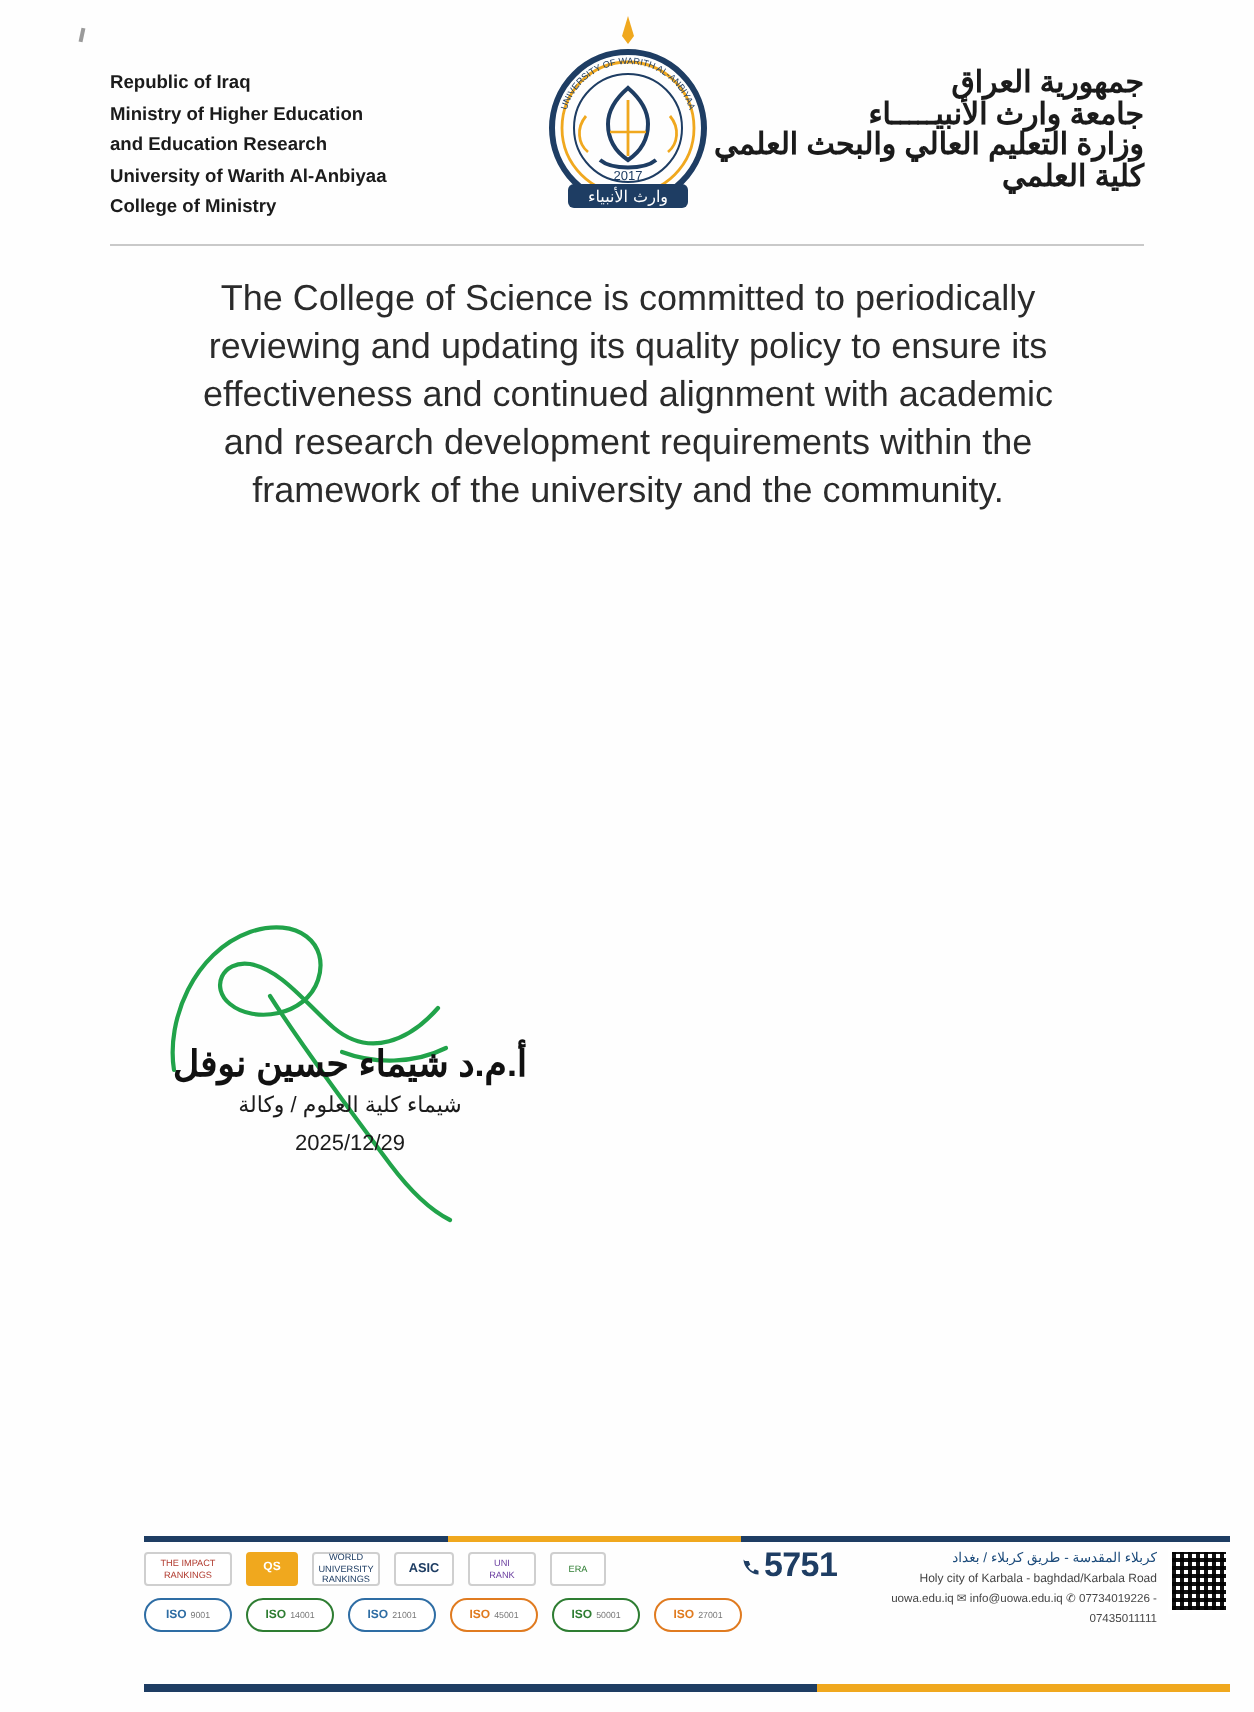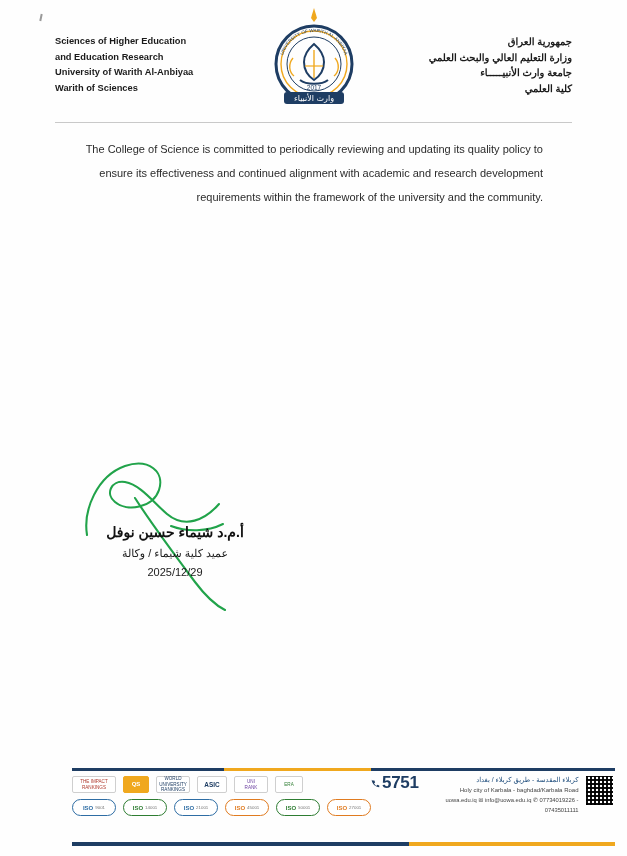--- a/index.html
+++ b/index.html
@@ -29,21 +29,21 @@
   }
   .hdr-left {
     font-size: 9.3px;
     line-height: 15.5px;
     color: #1b1b1b;
     font-weight: bold;
     width: 200px;
   }
   .hdr-left div { white-space: nowrap; }
   .hdr-right {
-    font-size: 10px;
+    font-size: 15px;
     line-height: 15.5px;
     color: #1b1b1b;
     font-weight: bold;
     width: 200px;
     direction: rtl;
   }
   .hdr-right div { white-space: nowrap; }
 
   
   .logo-wrap {
@@ -64,37 +64,37 @@
     height: 1px;
     background: #c9c9c9;
   }
 
   
   .body-text {
     position: absolute;
     top: 137px;
     left: 85px;
     width: 458px;
-    font-size: 11px;
+    font-size: 18px;
     line-height: 24px;
     color: #2b2b2b;
-    text-align: right;
+    text-align: center;
   }
 
   
   .sig-block {
     position: absolute;
     top: 522px;
     left: 80px;
     width: 190px;
     text-align: center;
     direction: rtl;
   }
   .sig-name {
-    font-size: 14px;
+    font-size: 18px;
     font-weight: bold;
     color: #111;
     line-height: 20px;
     letter-spacing: 0.2px;
   }
   .sig-title {
     font-size: 11px;
     color: #1b1b1b;
     line-height: 19px;
     margin-top: 2px;
@@ -242,29 +242,30 @@
 </style>
 </head>
 <body>
 
 <div class="page">
 
   <div class="edge-mark"></div>
 
   <div class="header">
     <div class="hdr-left">
-      <div>Sciences of Higher Education</div>
+      <div>Republic of Iraq</div>
+      <div>Ministry of Higher Education</div>
       <div>and Education Research</div>
       <div>University of Warith Al-Anbiyaa</div>
-      <div>Warith of Sciences</div>
+      <div>College of Ministry</div>
     </div>
     <div class="hdr-right">
       <div>جمهورية العراق</div>
+      <div>جامعة وارث الأنبيـــــاء</div>
       <div>وزارة التعليم العالي والبحث العلمي</div>
-      <div>جامعة وارث الأنبيـــــاء</div>
       <div>كلية العلمي</div>
     </div>
   </div>
 
   <div class="logo-wrap">
     <svg width="108" height="112" viewBox="0 0 108 112" xmlns="http://www.w3.org/2000/svg">
 
       <path d="M54 2 L57 12 L54 16 L51 12 Z" fill="#f0a81e"></path>
 
       <circle cx="54" cy="58" r="38" fill="none" stroke="#1e3d63" stroke-width="3"></circle>
@@ -301,21 +302,21 @@
         <path d="M12 95 C8 70 22 36 50 26 C74 18 90 32 84 50 C78 68 52 72 40 62
                  C30 54 36 40 50 42 C66 45 78 62 92 74 C110 89 130 80 144 64"></path>
         <path d="M60 58 C74 80 96 110 120 142 C132 158 142 166 150 170"></path>
         <path d="M96 86 C112 92 132 92 148 84"></path>
       </g>
     </svg>
   </div>
 
   <div class="sig-block">
     <div class="sig-name">أ.م.د شيماء حسين نوفل</div>
-    <div class="sig-title">عميد كلية شيماء / وكالة</div>
+    <div class="sig-title">شيماء كلية العلوم / وكالة</div>
     <div class="sig-date">2025/12/29</div>
   </div>
 
   <div class="footer">
     <div class="footer-bar-top"></div>
 
     <div class="footer-inner">
       <div class="badges">
         <div class="badge-row">
           <div class="badge impact">THE IMPACT

